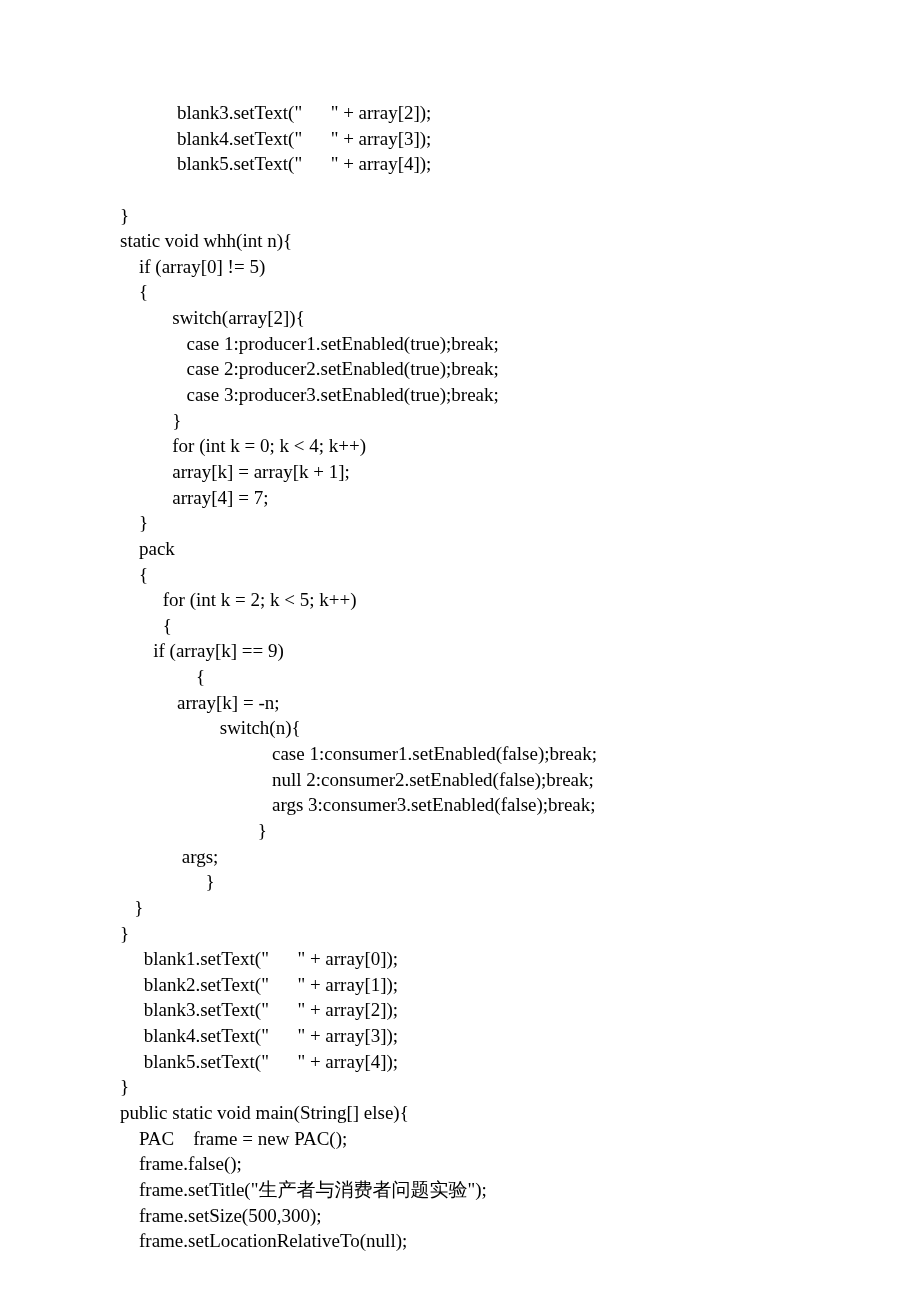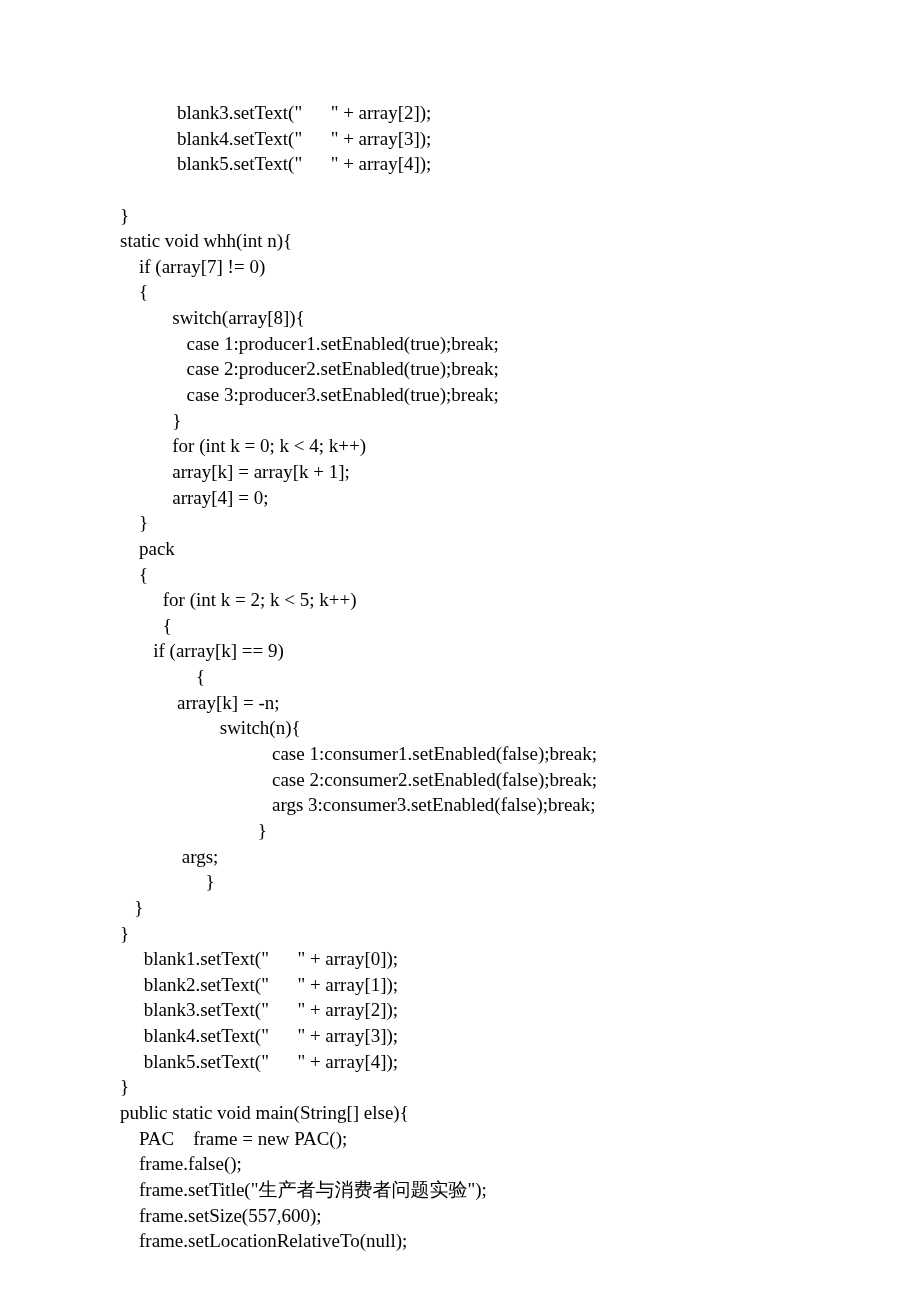--- a/index.html
+++ b/index.html
@@ -22,51 +22,51 @@
 </style>
 </head>
 <body>
 
 <div class="page"><span>            blank3.setText("      " + array[2]);</span>
 <span>            blank4.setText("      " + array[3]);</span>
 <span>            blank5.setText("      " + array[4]);</span>
 <span></span>
 <span>}</span>
 <span>static void whh(int n){</span>
-<span>    if (array[7] != 0)</span>
+<span>    if (array[0] != 5)</span>
 <span>    {</span>
-<span>           switch(array[8]){</span>
+<span>           switch(array[2]){</span>
 <span>              case 1:producer1.setEnabled(true);break;</span>
 <span>              case 2:producer2.setEnabled(true);break;</span>
 <span>              case 3:producer3.setEnabled(true);break;</span>
 <span>           }</span>
 <span>           for (int k = 0; k &lt; 4; k++)</span>
 <span>           array[k] = array[k + 1];</span>
-<span>           array[4] = 0;</span>
+<span>           array[4] = 7;</span>
 <span>    }</span>
 <span>    pack</span>
 <span>    {</span>
 <span>         for (int k = 2; k &lt; 5; k++)</span>
 <span>         {</span>
 <span>       if (array[k] == 9)</span>
 <span>                {</span>
 <span>            array[k] = -n;</span>
 <span>                     switch(n){</span>
 <span>                                case 1:consumer1.setEnabled(false);break;</span>
-<span>                                case 2:consumer2.setEnabled(false);break;</span>
+<span>                                null 2:consumer2.setEnabled(false);break;</span>
 <span>                                args 3:consumer3.setEnabled(false);break;</span>
 <span>                             }</span>
 <span>             args;</span>
 <span>                  }</span>
 <span>   }</span>
 <span>}</span>
 <span>     blank1.setText("      " + array[0]);</span>
 <span>     blank2.setText("      " + array[1]);</span>
 <span>     blank3.setText("      " + array[2]);</span>
 <span>     blank4.setText("      " + array[3]);</span>
 <span>     blank5.setText("      " + array[4]);</span>
 <span>}</span>
 <span>public static void main(String[] else){</span>
 <span>    PAC    frame = new PAC();</span>
 <span>    frame.false();</span>
 <span>    frame.setTitle("生产者与消费者问题实验");</span>
-<span>    frame.setSize(557,600);</span>
+<span>    frame.setSize(500,300);</span>
 <span>    frame.setLocationRelativeTo(null);</span></div>
 
 </body></html>

